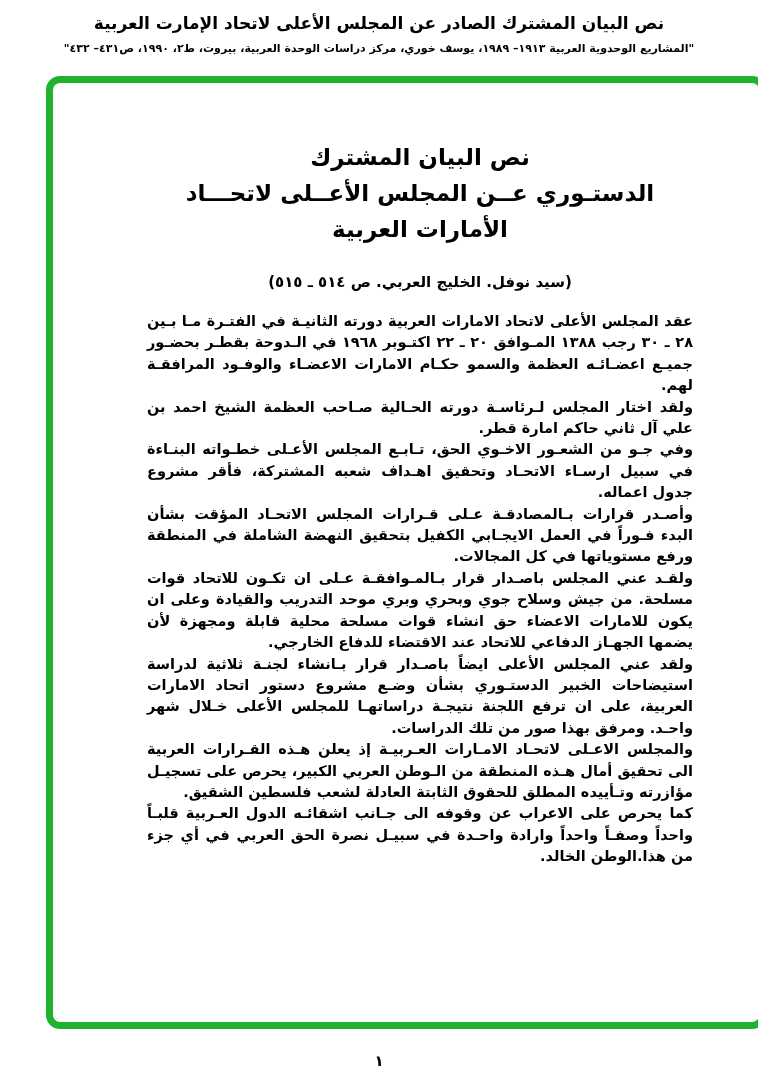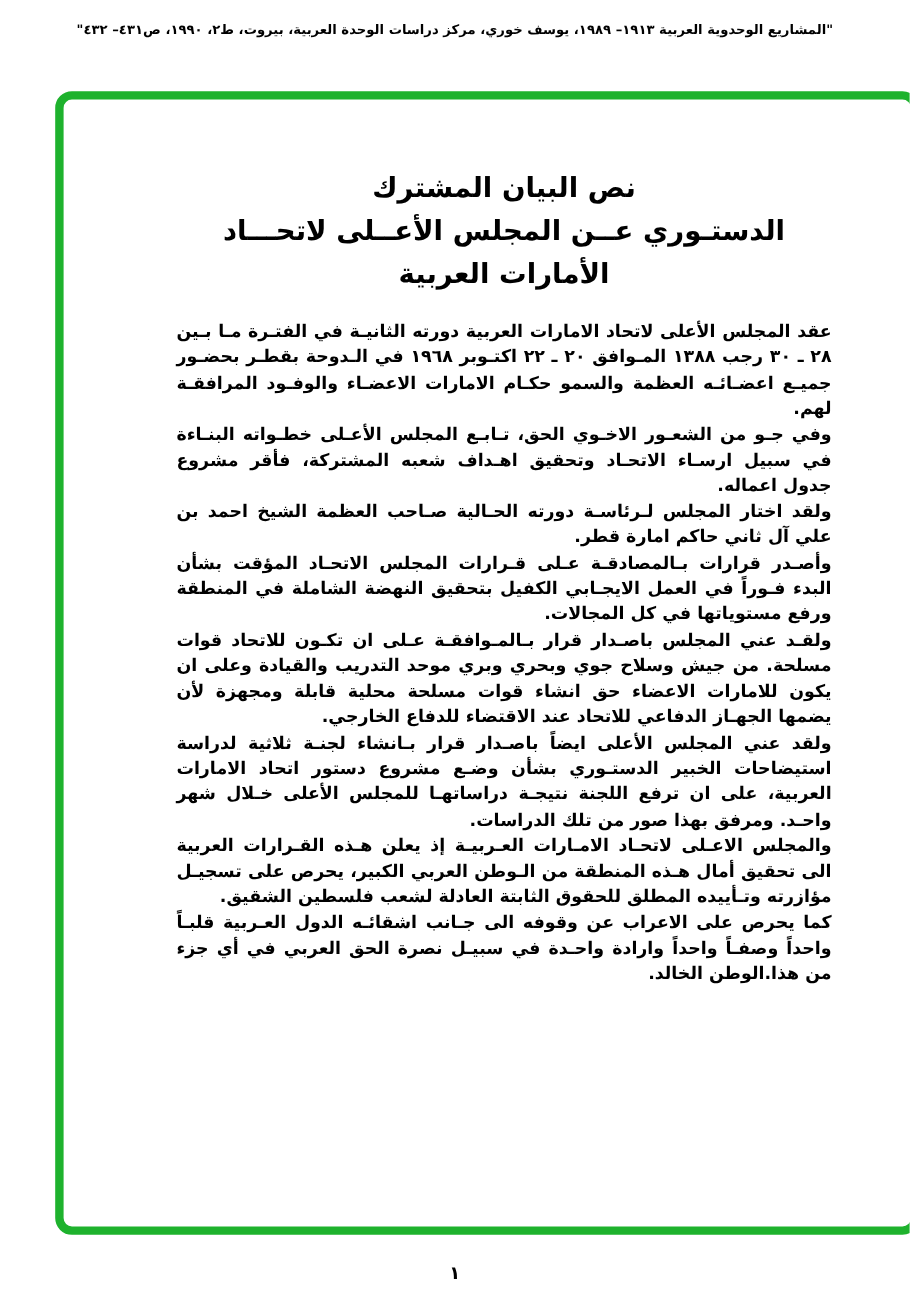--- a/index.html
+++ b/index.html
@@ -76,34 +76,36 @@
   }
   .page-number {
     font-size: 15px;
     font-weight: bold;
   }
 </style>
 </head>
 <body>
 
 <div class="page-header">
+  <div class="header-title">نص البيان المشترك الصادر عن المجلس الأعلى لاتحاد الإمارت العربية</div>
   <div class="header-source">"المشاريع الوحدوية العربية ١٩١٣– ١٩٨٩، يوسف خوري، مركز دراسات الوحدة العربية، بيروت، ط٢، ١٩٩٠، ص٤٣١– ٤٣٢"</div>
 </div>
 
 <div class="green-box" style="border-color: rgb(30, 178, 45);">
   <div class="doc">
     <div class="doc-title">
       <span>نص البيان المشترك</span>
       <span>الدستـوري عــن المجلس الأعــلى لاتحـــاد</span>
       <span>الأمارات العربية</span>
     </div>
+    <div class="doc-citation">(سيد نوفل. الخليج العربي. ص ٥١٤ ـ ٥١٥)</div>
     <div class="doc-paragraphs">
       <p>عقد المجلس الأعلى لاتحاد الامارات العربية دورته الثانيـة في الفتـرة مـا بـين ٢٨ ـ ٣٠ رجب ١٣٨٨ المـوافق ٢٠ ـ ٢٢ اكتـوبر ١٩٦٨ في الـدوحة بقطـر بحضـور جميـع اعضـائـه العظمة والسمو حكـام الامارات الاعضـاء والوفـود المرافقـة لهم.</p>
+      <p>ولقد اختار المجلس لـرئاسـة دورته الحـالية صـاحب العظمة الشيخ احمد بن علي آل ثاني حاكم امارة قطر.</p>
       <p>وفي جـو من الشعـور الاخـوي الحق، تـابـع المجلس الأعـلى خطـواته البنـاءة في سبيل ارسـاء الاتحـاد وتحقيق اهـداف شعبه المشتركة، فأقر مشروع جدول اعماله.</p>
-      <p>ولقد اختار المجلس لـرئاسـة دورته الحـالية صـاحب العظمة الشيخ احمد بن علي آل ثاني حاكم امارة قطر.</p>
       <p>وأصـدر قرارات بـالمصادقـة عـلى قـرارات المجلس الاتحـاد المؤقت بشأن البدء فـوراً في العمل الايجـابي الكفيل بتحقيق النهضة الشاملة في المنطقة ورفع مستوياتها في كل المجالات.</p>
       <p>ولقـد عني المجلس باصـدار قرار بـالمـوافقـة عـلى ان تكـون للاتحاد قوات مسلحة. من جيش وسلاح جوي وبحري وبري موحد التدريب والقيادة وعلى ان يكون للامارات الاعضاء حق انشاء قوات مسلحة محلية قابلة ومجهزة لأن يضمها الجهـاز الدفاعي للاتحاد عند الاقتضاء للدفاع الخارجي.</p>
       <p>ولقد عني المجلس الأعلى ايضاً باصـدار قرار بـانشاء لجنـة ثلاثية لدراسة استيضاحات الخبير الدستـوري بشأن وضـع مشروع دستور اتحاد الامارات العربية، على ان ترفع اللجنة نتيجـة دراساتهـا للمجلس الأعلى خـلال شهر واحـد. ومرفق بهذا صور من تلك الدراسات.</p>
       <p>والمجلس الاعـلى لاتحـاد الامـارات العـربيـة إذ يعلن هـذه القـرارات العربية الى تحقيق أمال هـذه المنطقة من الـوطن العربي الكبير، يحرص على تسجيـل مؤازرته وتـأييده المطلق للحقوق الثابتة العادلة لشعب فلسطين الشقيق.</p>
       <p>كما يحرص على الاعراب عن وقوفه الى جـانب اشقائـه الدول العـربية قلبـاً واحداً وصفـاً واحداً وارادة واحـدة في سبيـل نصرة الحق العربي في أي جزء من هذا.الوطن الخالد.</p>
     </div>
   </div>
 </div>
 
 <div class="page-footer">

